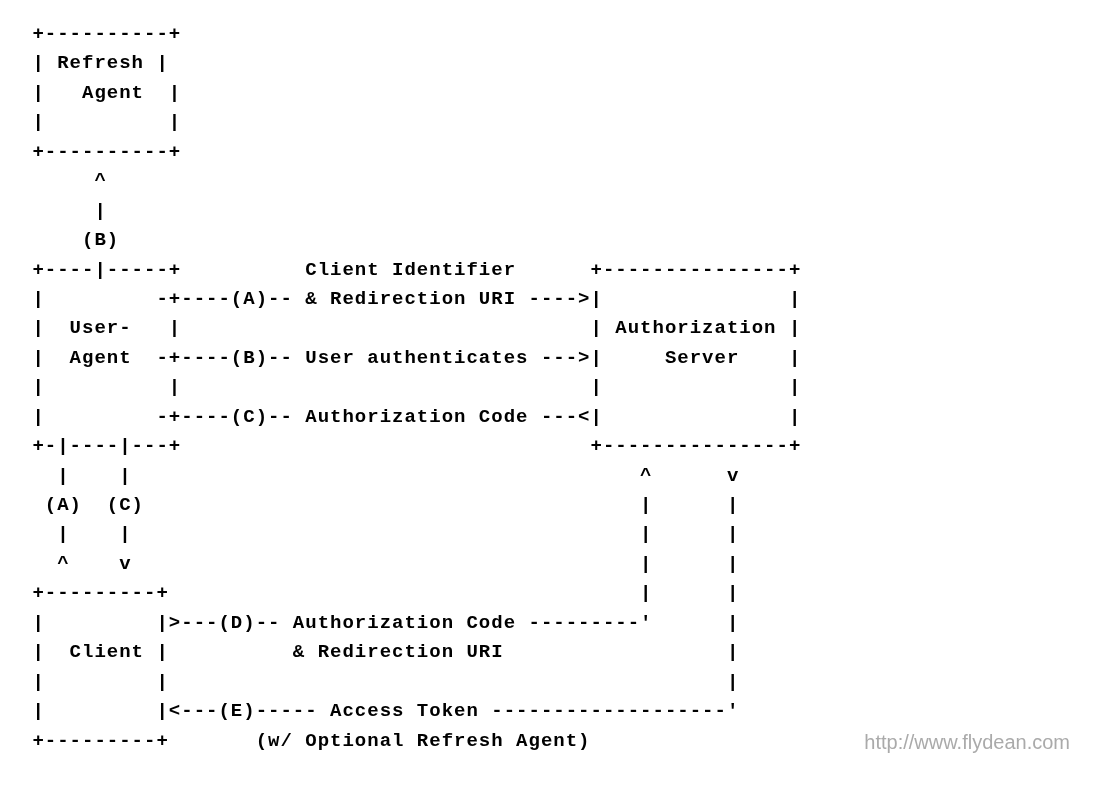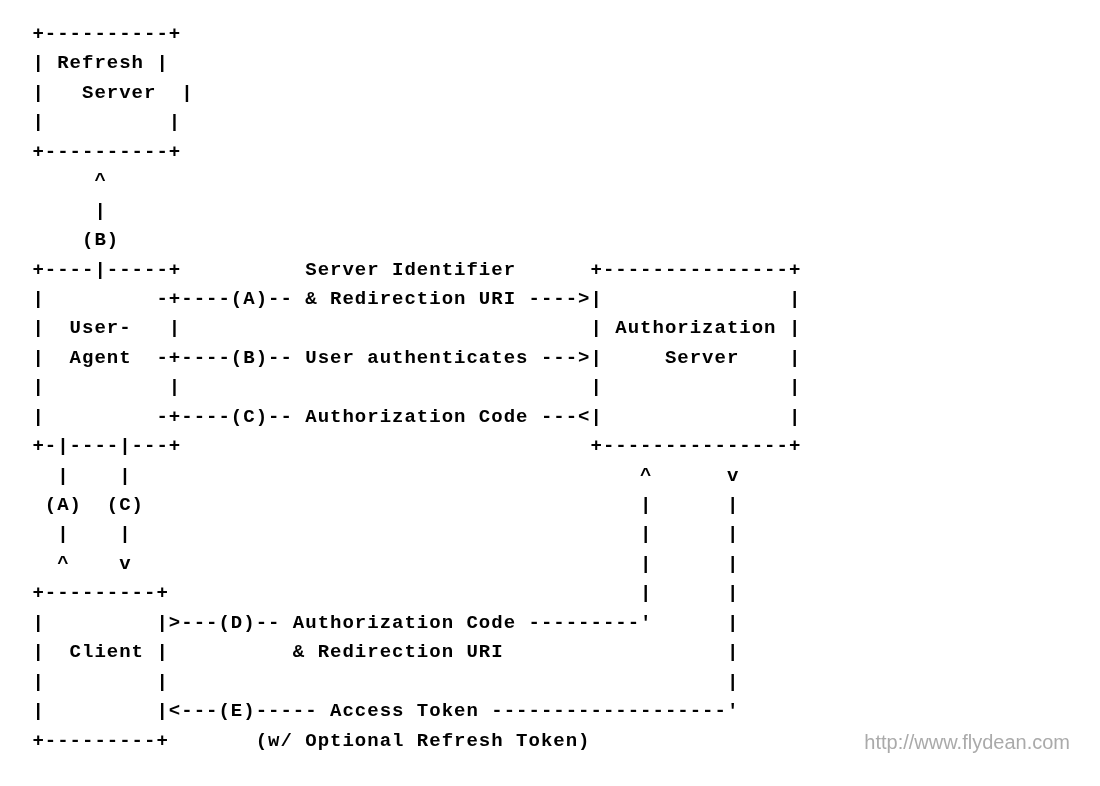--- a/index.html
+++ b/index.html
@@ -29,37 +29,37 @@
       font-size: 20px;
       font-weight: normal;
       letter-spacing: 0;
     }
   </style>
 </head>
 <body>
 
 <div class="diagram"><span> +----------+</span>
 <span> | Refresh |</span>
-<span> |   Server  |</span>
+<span> |   Agent  |</span>
 <span> |          |</span>
 <span> +----------+</span>
 <span>      ^</span>
 <span>      |</span>
 <span>     (B)</span>
-<span> +----|-----+          Server Identifier      +---------------+</span>
+<span> +----|-----+          Client Identifier      +---------------+</span>
 <span> |         -+----(A)-- &amp; Redirection URI ----&gt;|               |</span>
 <span> |  User-   |                                 | Authorization |</span>
 <span> |  Agent  -+----(B)-- User authenticates ---&gt;|     Server    |</span>
 <span> |          |                                 |               |</span>
 <span> |         -+----(C)-- Authorization Code ---&lt;|               |</span>
 <span> +-|----|---+                                 +---------------+</span>
 <span>   |    |                                         ^      v</span>
 <span>  (A)  (C)                                        |      |</span>
 <span>   |    |                                         |      |</span>
 <span>   ^    v                                         |      |</span>
 <span> +---------+                                      |      |</span>
 <span> |         |&gt;---(D)-- Authorization Code ---------'      |</span>
 <span> |  Client |          &amp; Redirection URI                  |</span>
 <span> |         |                                             |</span>
 <span> |         |&lt;---(E)----- Access Token -------------------'</span>
-<span> +---------+       (w/ Optional Refresh Token)</span></div>
+<span> +---------+       (w/ Optional Refresh Agent)</span></div>
 
 <div class="watermark">http://www.flydean.com</div>
 
 </body></html>

